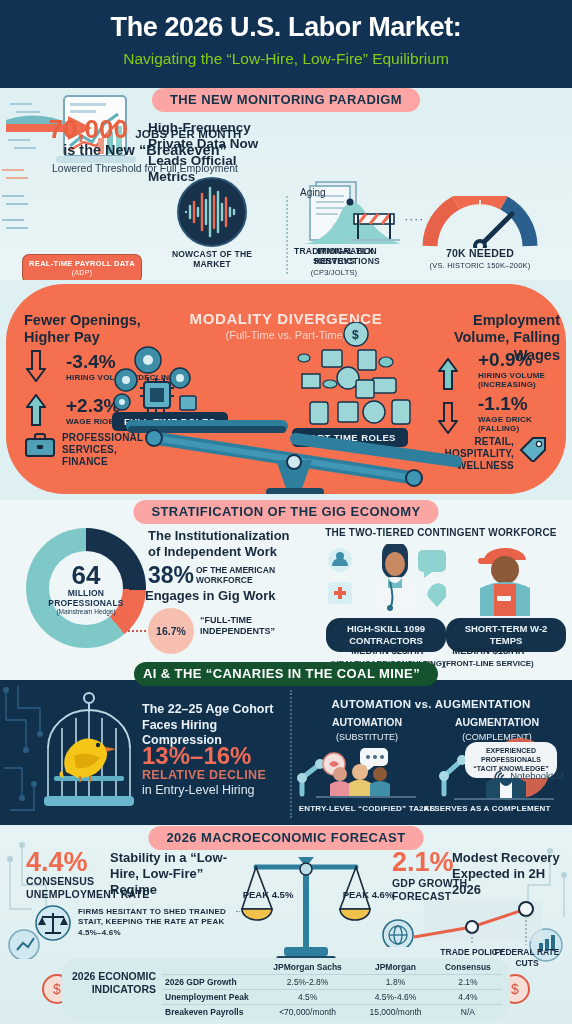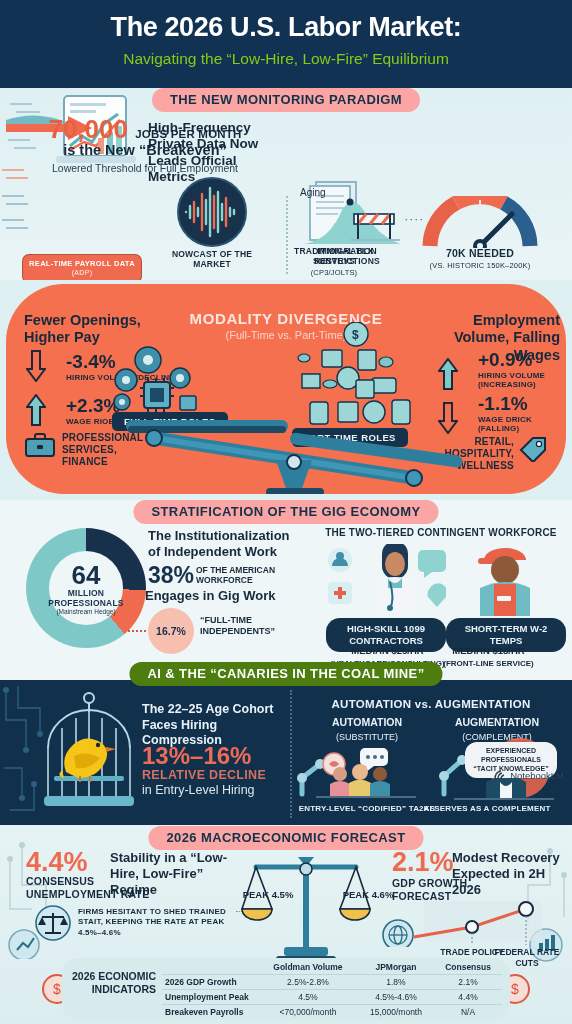--- a/index.html
+++ b/index.html
@@ -30,21 +30,21 @@
   }
 
   
   .band {
     position: absolute; left: 50%; transform: translateX(-50%);
     border-radius: 18px; padding: 4px 18px 5px 18px;
     font-weight: bold; letter-spacing: 0.4px; white-space: nowrap;
     z-index: 30; font-size: 13px;
   }
   .band.teal { background: #fca5a5; color: #123249; }
-  .band.coral { background: #4d7c0f; color: #ffffff; }
+  .band.coral { background: #14532d; color: #ffffff; padding-left: 9px; }
 
   
   .s1 {
     position: absolute; left: 0; top: 88px; width: 572px; height: 192px;
     background: linear-gradient(180deg,#dff0f2 0%, #e9f4f6 100%);
   }
   .divider-v {
     position: absolute; left: 286px; top: 108px; height: 78px;
     border-left: 2px dotted #9fbfc9;
   }
@@ -830,21 +830,21 @@
 
   <div class="coin" style="left:42px;top:974px">$</div>
   <div class="coin" style="left:500px;top:974px">$</div>
 
   <div class="tablewrap">
     <div class="tbl-title">2026 ECONOMIC INDICATORS</div>
     <table class="econ">
       <thead>
         <tr>
           <th style="width:96px"></th>
-          <th>Goldman Volume</th>
+          <th>JPMorgan Sachs</th>
           <th>JPMorgan</th>
           <th>Consensus</th>
         </tr>
       </thead>
       <tbody>
         <tr>
           <td class="rowhead">2026 GDP Growth</td>
           <td>2.5%-2.8%</td>
           <td>1.8%</td>
           <td>2.1%</td>

